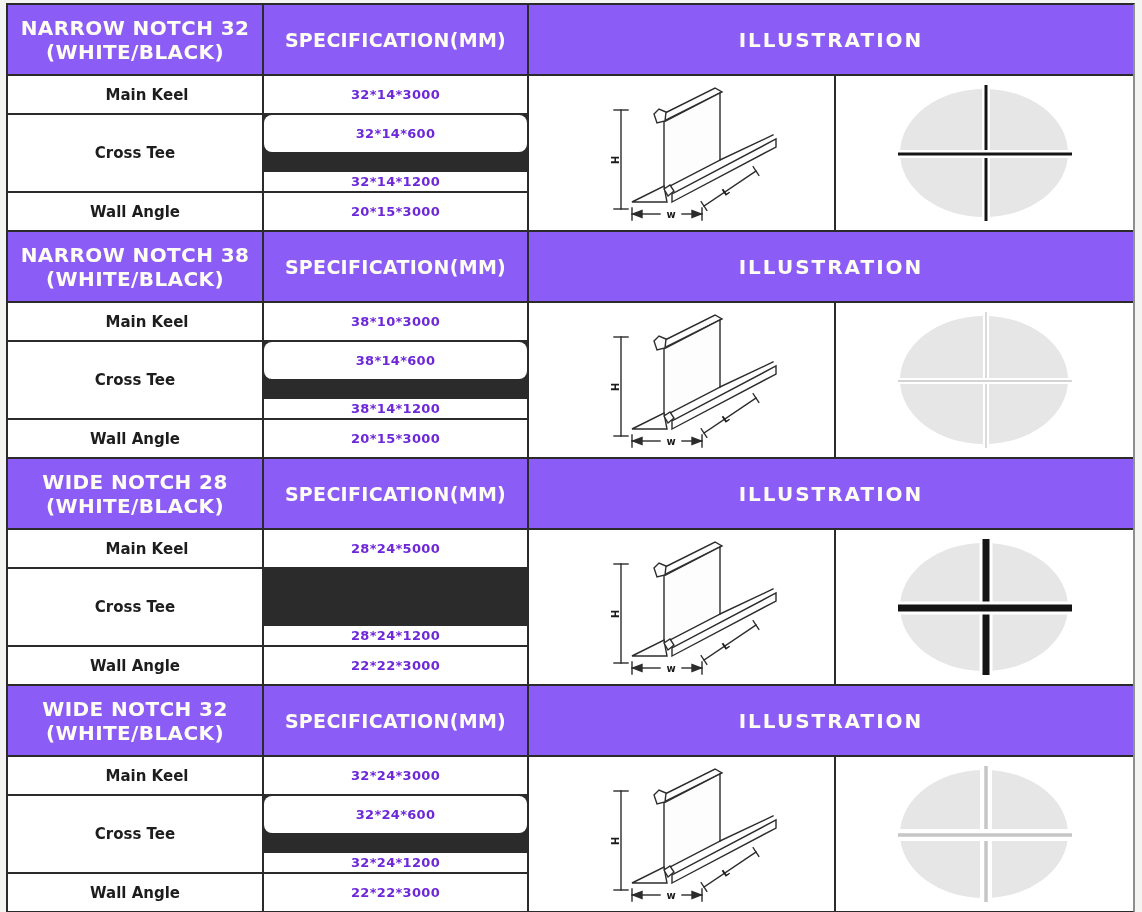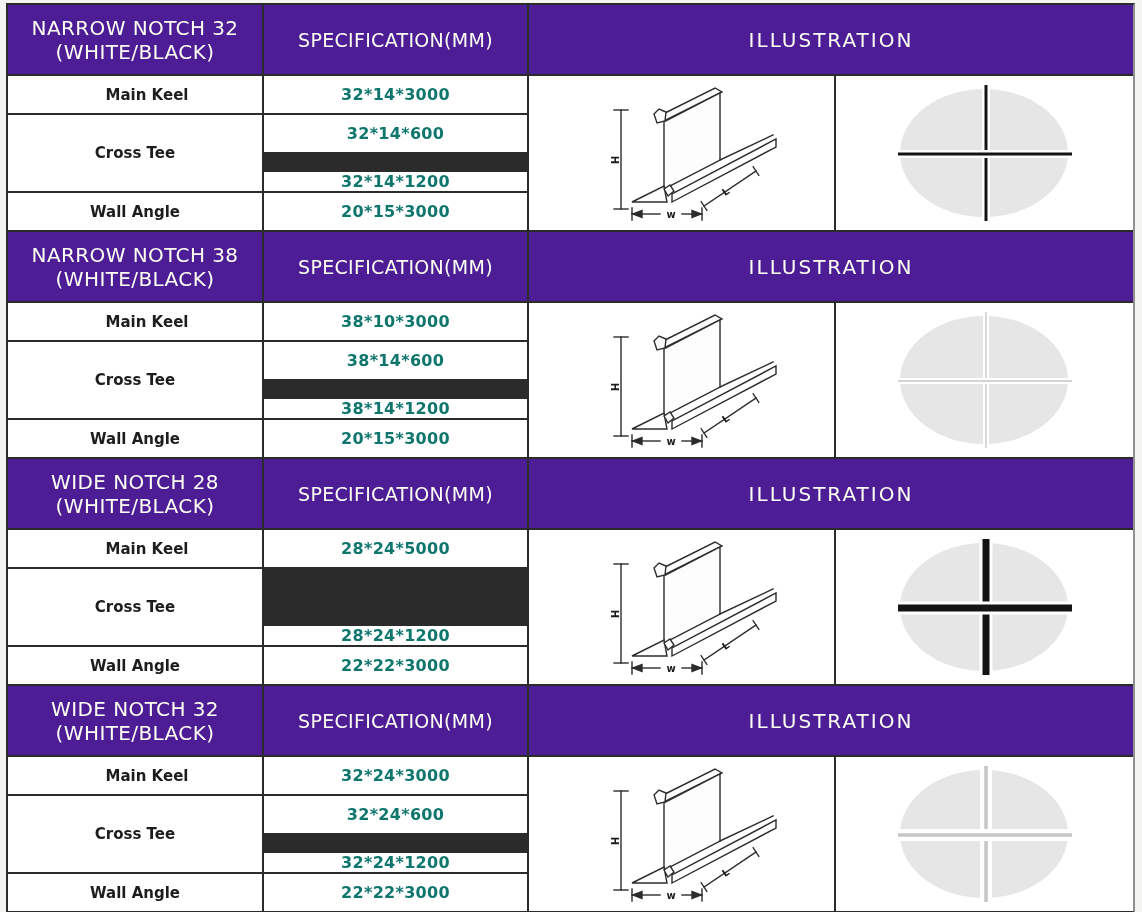--- a/index.html
+++ b/index.html
@@ -8,30 +8,30 @@
     width:1129px; margin:3px 6px; border:2px solid #2b2b2b; border-right-color:#8f8f8f;
     background:#2b2b2b; display:flex; flex-direction:column; gap:2px;
   }
   .sec{
     display:grid;
     grid-template-columns:254px 263px 305px 297px;
     grid-template-rows:69px 37px 37px 37px 37px;
     gap:2px; background:#2b2b2b;
   }
   .cell{ background:#ffffff; display:flex; align-items:center; justify-content:center; }
-  .hdr{ background:#4c1d95; color:#fffdf4; font-weight:normal; }
+  .hdr{ background:#8b5cf6; color:#fffdf4; font-weight:bold; }
   .hdr-title{ grid-column:1; grid-row:1; font-size:20px; line-height:1.2; text-align:center; white-space:pre-line; letter-spacing:0.4px; }
   .hdr-spec{ grid-column:2; grid-row:1; font-size:19px; letter-spacing:0.3px; }
   .hdr-illu{ grid-column:3 / 5; grid-row:1; font-size:20px; letter-spacing:2px; }
   .lbl{ font-size:15px; font-weight:bold; color:#1d1d1d; }
-  .val{ font-size:16px; font-weight:bold; color:#0f766e; letter-spacing:0.3px; }
+  .val{ font-size:13px; font-weight:bold; color:#6d28d9; letter-spacing:0.3px; }
   .r-main-l{ grid-column:1; grid-row:2;padding-left:24px; }
   .r-main-v{ grid-column:2; grid-row:2; }
   .r-cross-l{ grid-column:1; grid-row:3 / 5; }
-  .r-cross-v1{ grid-column:2; grid-row:3; }
+  .r-cross-v1{ grid-column:2; grid-row:3;border-radius:8px; }
   .r-cross-v2{ grid-column:2; grid-row:4;margin-top:18px; }
   .r-wall-l{ grid-column:1; grid-row:5; }
   .r-wall-v{ grid-column:2; grid-row:5; }
   .ill-tee{ grid-column:3; grid-row:2 / 6; }
   .ill-cross{ grid-column:4; grid-row:2 / 6; }
   svg{ display:block; }
   
   .tee-stroke{ stroke:#2c2c2c; stroke-width:1.4; fill:none; stroke-linecap:square; }
   .tee-face{ fill:#fdfdfd; }
   .tee-text{ font-family:"DejaVu Sans","Liberation Sans",sans-serif; font-size:10px; font-weight:bold; fill:#1c1c1c; }

